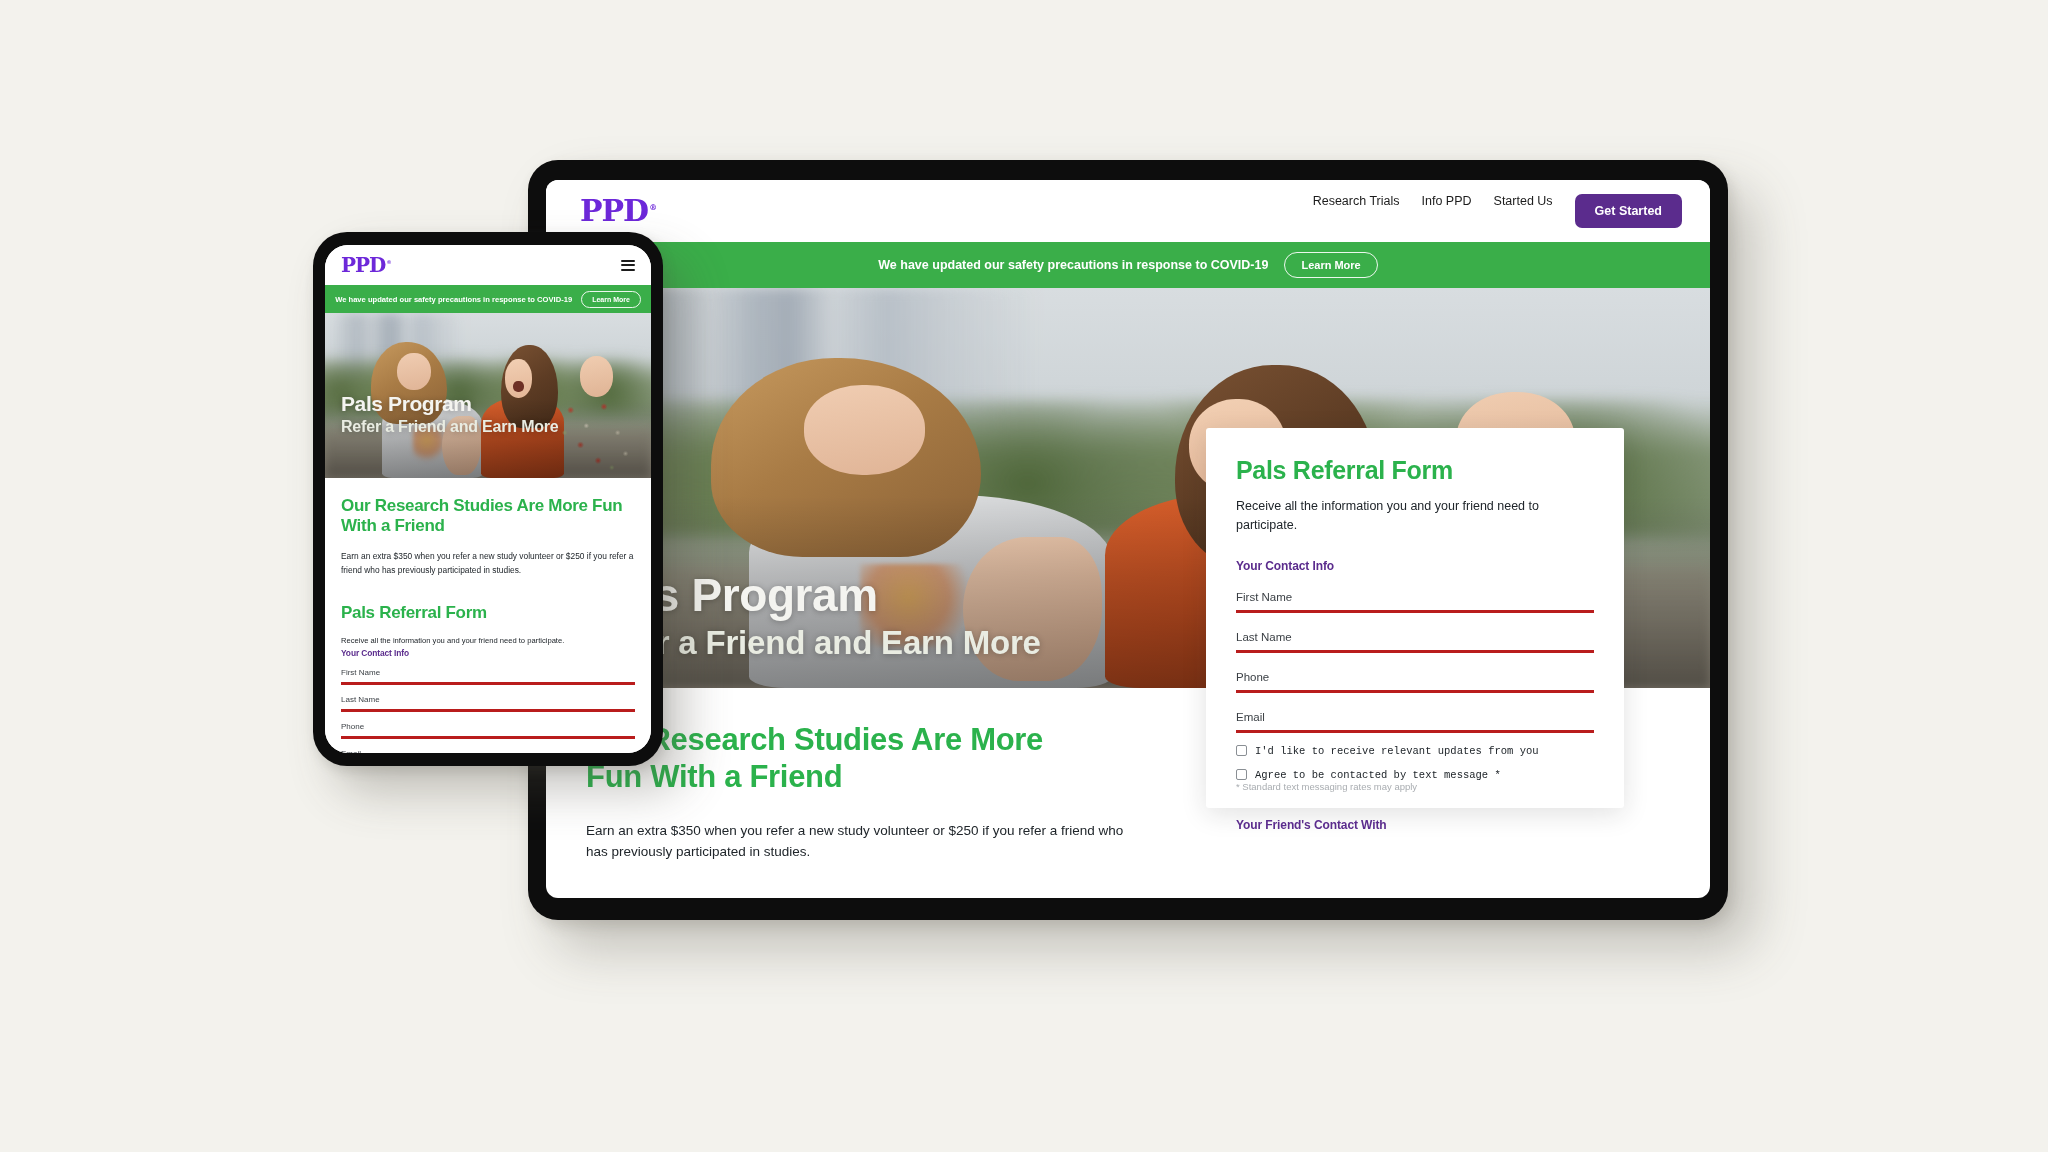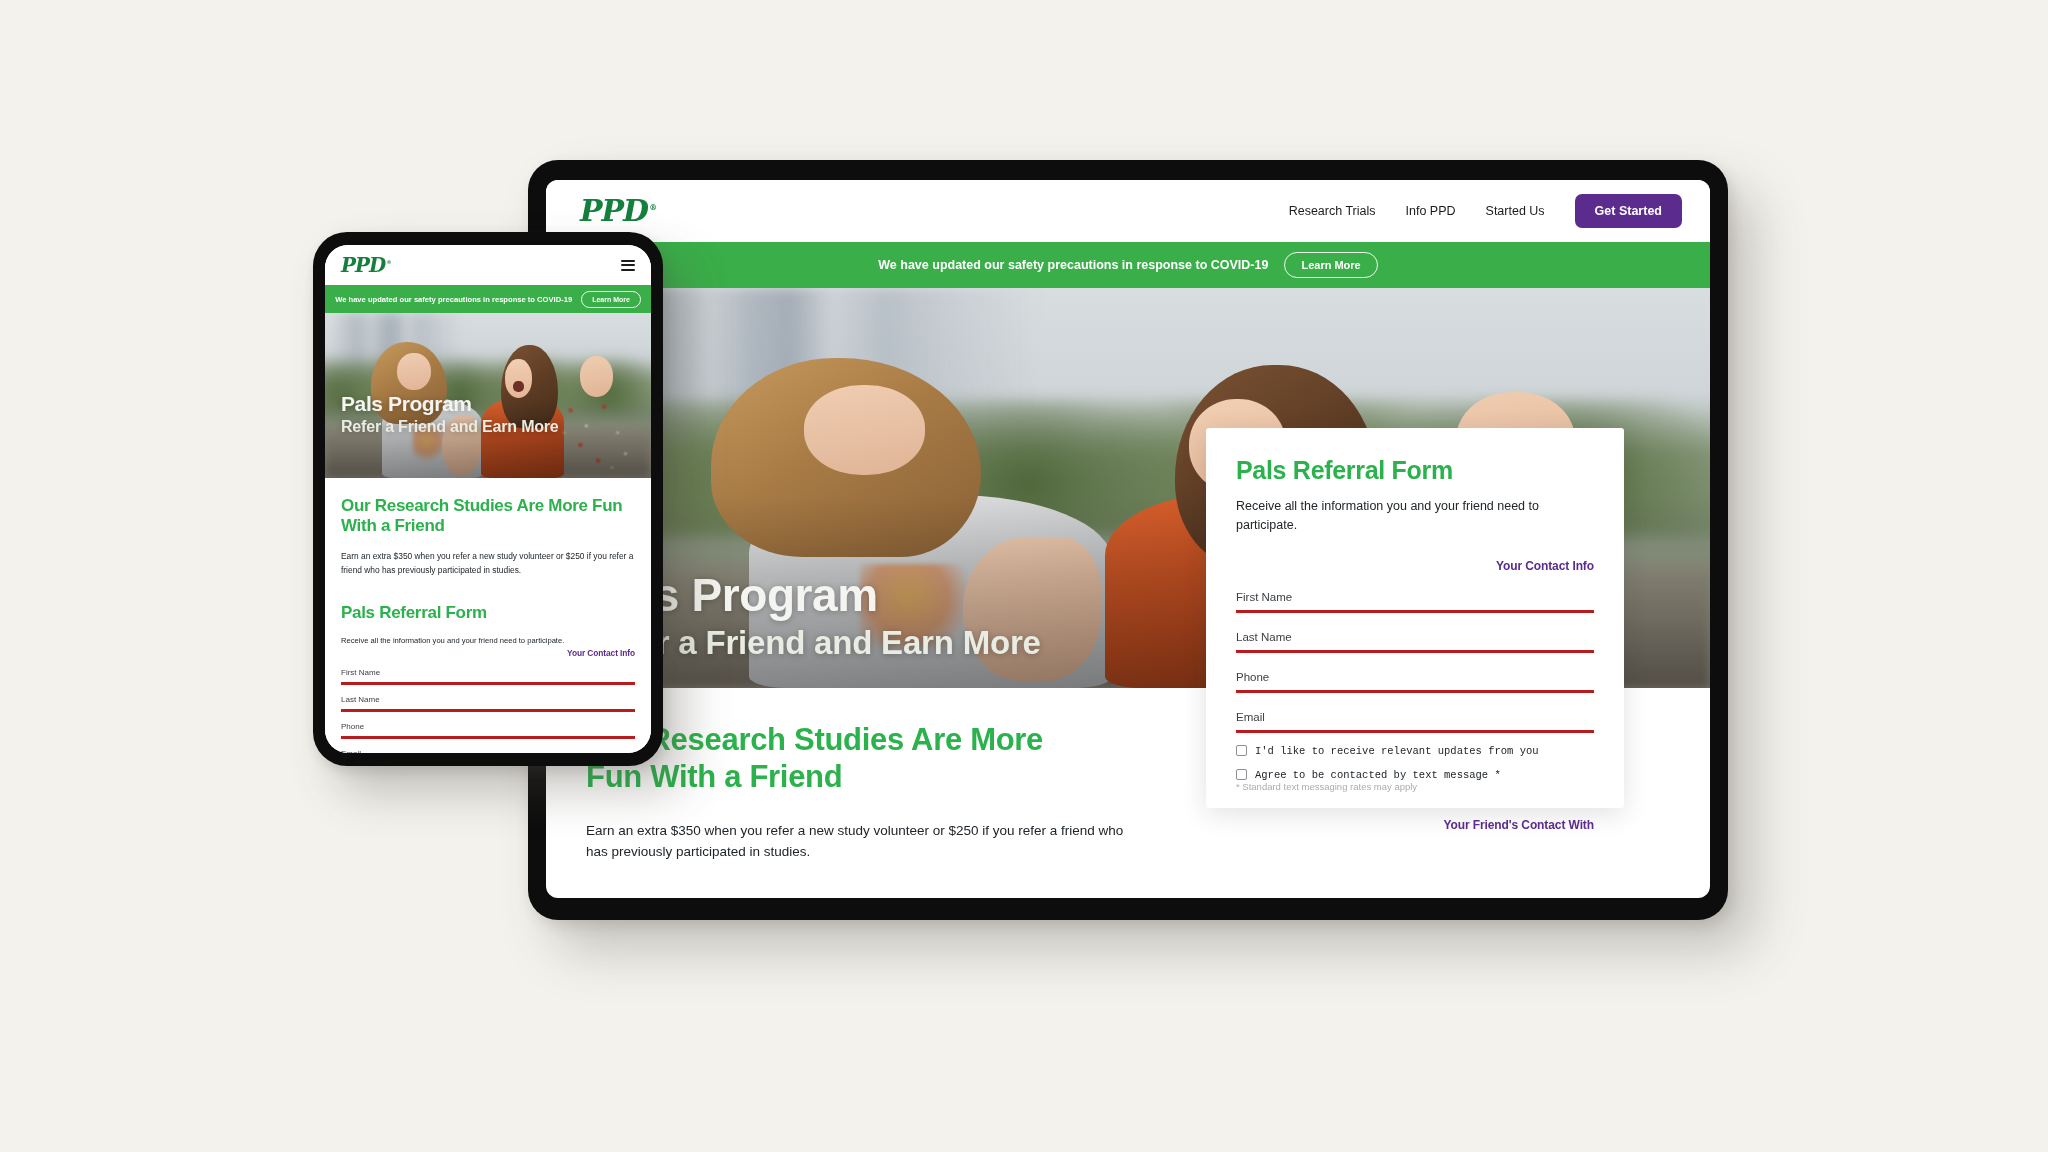--- a/index.html
+++ b/index.html
@@ -51,41 +51,39 @@
     background: #fff;
     display: flex;
     align-items: center;
     padding: 0 28px 0 34px;
     position: relative;
     z-index: 5;
   }
   .logo {
     font-family: "DejaVu Serif", serif;
     font-weight: bold;
-    font-style: italic;
-    color: #15803d;
+    color: #6d28d9;
     letter-spacing: -1px;
     line-height: 1;
     position: relative;
     white-space: nowrap;
   }
   .logo::after {
     content: "®";
     font-size: 0.26em;
     font-style: normal;
     vertical-align: super;
     margin-left: 1px;
   }
   .t-logo { font-size: 30px; }
 
   .t-nav-right {
     margin-left: auto;
     display: flex;
-    align-items: center;
-    gap: 30px;
+    gap: 22px;
   }
   .t-nav-link {
     font-size: 12.5px;
     color: #1c1c1c;
     font-weight: 500;
     white-space: nowrap;
     cursor: pointer;
   }
   .t-cta {
     background: #5B2C8D;
@@ -278,21 +276,20 @@
     font-weight: 700;
     letter-spacing: -0.3px;
   }
   .t-form-card .form-title { font-size: 25px; }
   .form-lede { color: #20262b; line-height: 1.5; }
   .t-form-card .form-lede { font-size: 12.5px; margin-top: 12px; }
   .form-legend {
     color: #5B2C8D;
     font-weight: 700;
     letter-spacing: -0.1px;
-    text-align: right;
   }
   .t-form-card .form-legend { font-size: 12px; margin-top: 24px; }
 
   .field {
     border-bottom: 3px solid #b91c1c;
     display: flex;
     align-items: flex-end;
   }
   .field-label { color: #3a3f44; }
   .t-form-card .field { height: 40px; }

